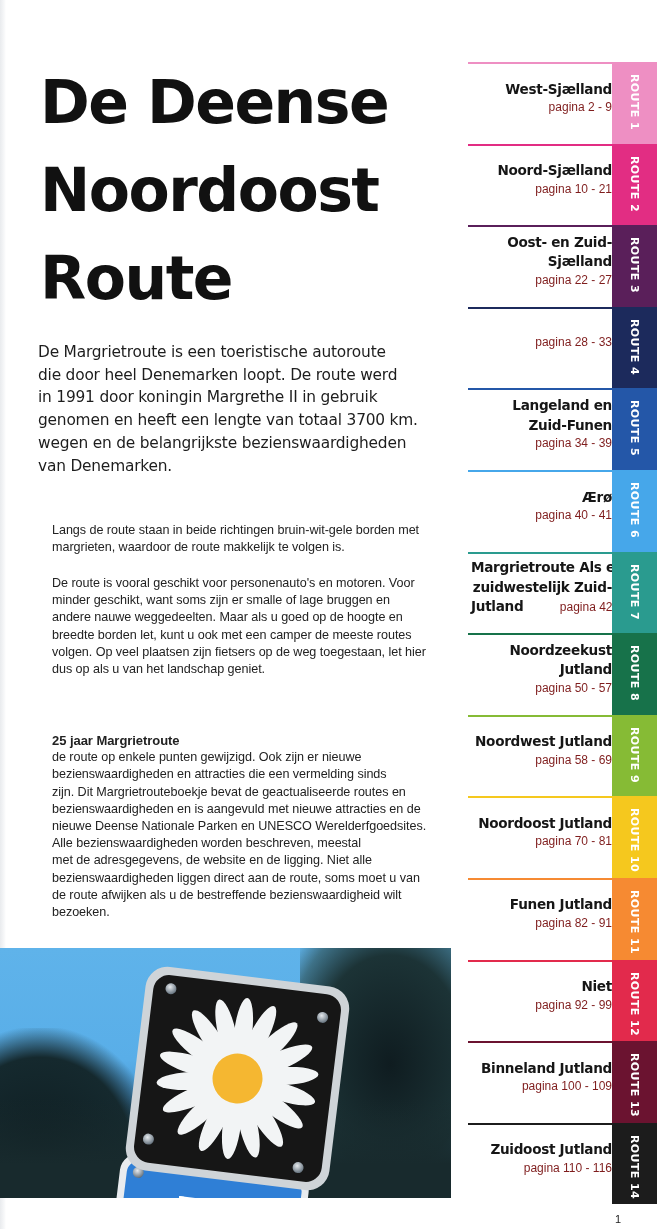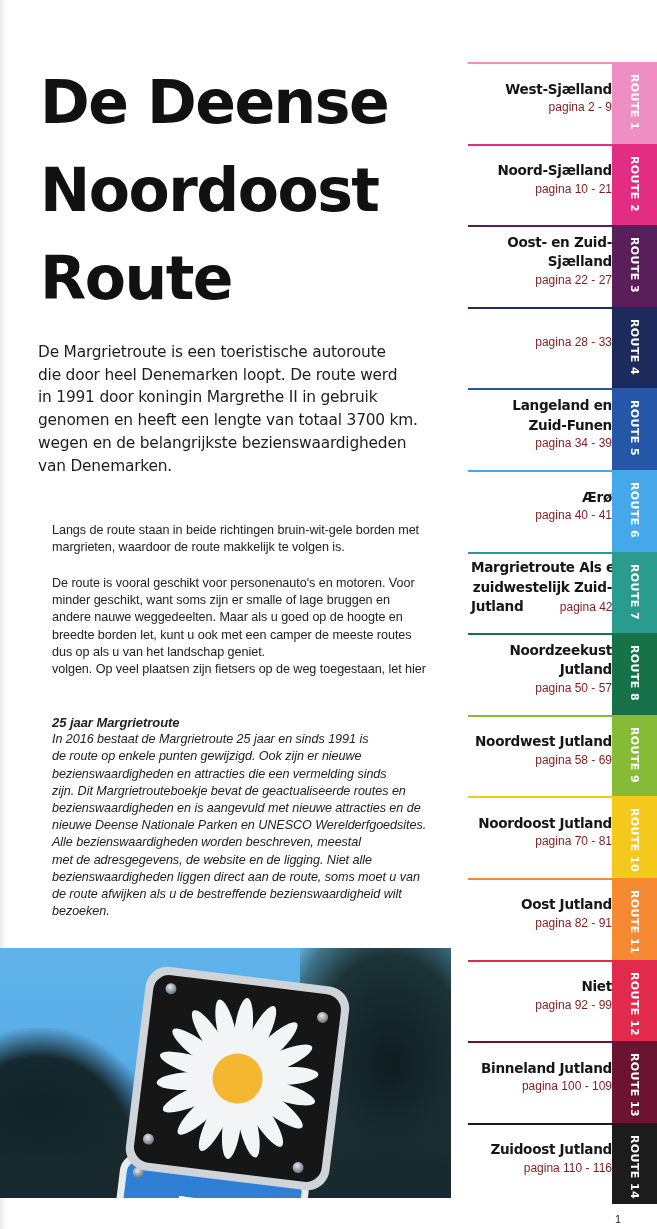--- a/index.html
+++ b/index.html
@@ -18,21 +18,21 @@
     font-family: "DejaVu Sans", sans-serif; font-size: 15.4px;
     line-height: 22.7px; color: #1d1d1d; letter-spacing: -0.2px; }
   .intro span { display: block; white-space: nowrap; }
 
   .para { position: absolute; left: 40px; width: 412px; font-size: 12.6px;
     line-height: 17.2px; color: #222; letter-spacing: -0.05px; margin-left: 12px; }
   .para span { display: block; white-space: nowrap; }
   .para .h { font-weight: bold; font-size: 13px; }
   .p1 { top: 522px; }
   .p2 { top: 575px; }
-  .p3 { top: 714px; font-style: italic; }
+  .p3 { top: 732px; }
 
   
   .photo { position: absolute; left: 0; top: 948px; width: 451px; height: 250px; overflow: hidden;
     background: linear-gradient(180deg, #5fb3ea 0%, #59aee8 45%, #3d86c0 70%, #233b44 100%); }
   .photo .tree-l { position: absolute; left: -40px; top: 80px; width: 200px; height: 220px;
     background: radial-gradient(ellipse at 40% 60%, #0e1d21 0%, #15292e 55%, rgba(21,41,46,0) 72%); }
   .photo .tree-r { position: absolute; left: 300px; top: -10px; width: 200px; height: 280px;
     background: radial-gradient(ellipse at 45% 45%, #0f1c20 0%, #1c3336 50%, rgba(40,70,70,0.6) 68%, rgba(40,70,70,0) 80%); }
   .photo .tree-b { position: absolute; left: 0; top: 150px; width: 451px; height: 120px;
     background: linear-gradient(180deg, rgba(20,35,38,0) 0%, #182a2d 55%); }
@@ -83,27 +83,26 @@
 <div class="para p1">
   <span>Langs de route staan in beide richtingen bruin-wit-gele borden met</span>
   <span>margrieten, waardoor de route makkelijk te volgen is.</span>
 </div>
 
 <div class="para p2">
   <span>De route is vooral geschikt voor personenauto's en motoren. Voor</span>
   <span>minder geschikt, want soms zijn er smalle of lage bruggen en</span>
   <span>andere nauwe weggedeelten. Maar als u goed op de hoogte en</span>
   <span>breedte borden let, kunt u ook met een camper de meeste routes</span>
+  <span>volgen. Op veel plaatsen zijn fietsers op de weg toegestaan, let hier</span>
   <span>dus op als u van het landschap geniet.</span>
-  <span>volgen. Op veel plaatsen zijn fietsers op de weg toegestaan, let hier</span>
 </div>
 
 <div class="para p3">
   <span class="h">25 jaar Margrietroute</span>
-  <span>In 2016 bestaat de Margrietroute 25 jaar en sinds 1991 is</span>
   <span>de route op enkele punten gewijzigd. Ook zijn er nieuwe</span>
   <span>bezienswaardigheden en attracties die een vermelding sinds</span>
   <span>zijn. Dit Margrietrouteboekje bevat de geactualiseerde routes en</span>
   <span>bezienswaardigheden en is aangevuld met nieuwe attracties en de</span>
   <span>nieuwe Deense Nationale Parken en UNESCO Werelderfgoedsites.</span>
   <span>Alle bezienswaardigheden worden beschreven, meestal</span>
   <span>met de adresgegevens, de website en de ligging. Niet alle</span>
   <span>bezienswaardigheden liggen direct aan de route, soms moet u van</span>
   <span>de route afwijken als u de bestreffende bezienswaardigheid wilt</span>
   <span>bezoeken.</span>
@@ -261,21 +260,21 @@
         </div>
         <div class="pages">pagina 70 - 81</div>
       </div>
       <div class="tab">
         <span>ROUTE 10</span>
       </div>
     </div>
     <div class="route" style="--c: #f68a32; --t: #ffffff;">
       <div class="info">
         <div class="name">
-          <span>Oost Jutland</span>
+          <span>Funen Jutland</span>
         </div>
         <div class="pages">pagina 82 - 91</div>
       </div>
       <div class="tab">
         <span>ROUTE 11</span>
       </div>
     </div>
     <div class="route" style="--c: #e22a4c; --t: #ffffff;">
       <div class="info">
         <div class="name">

